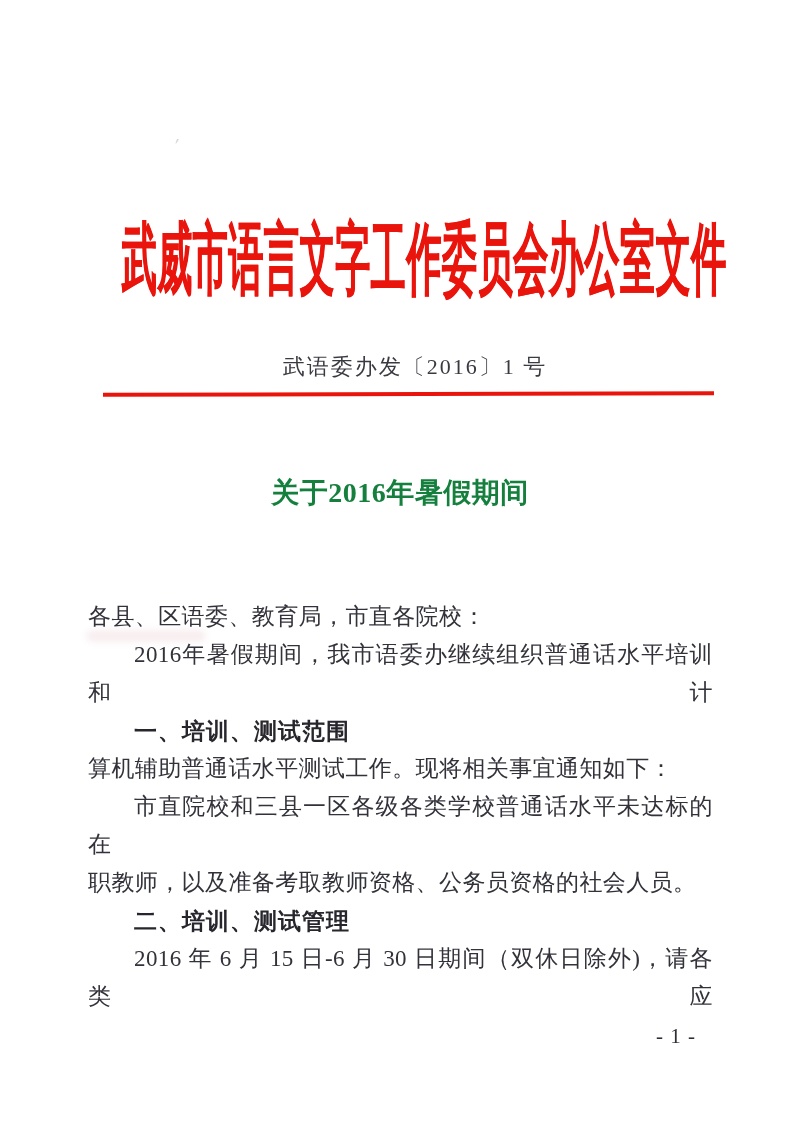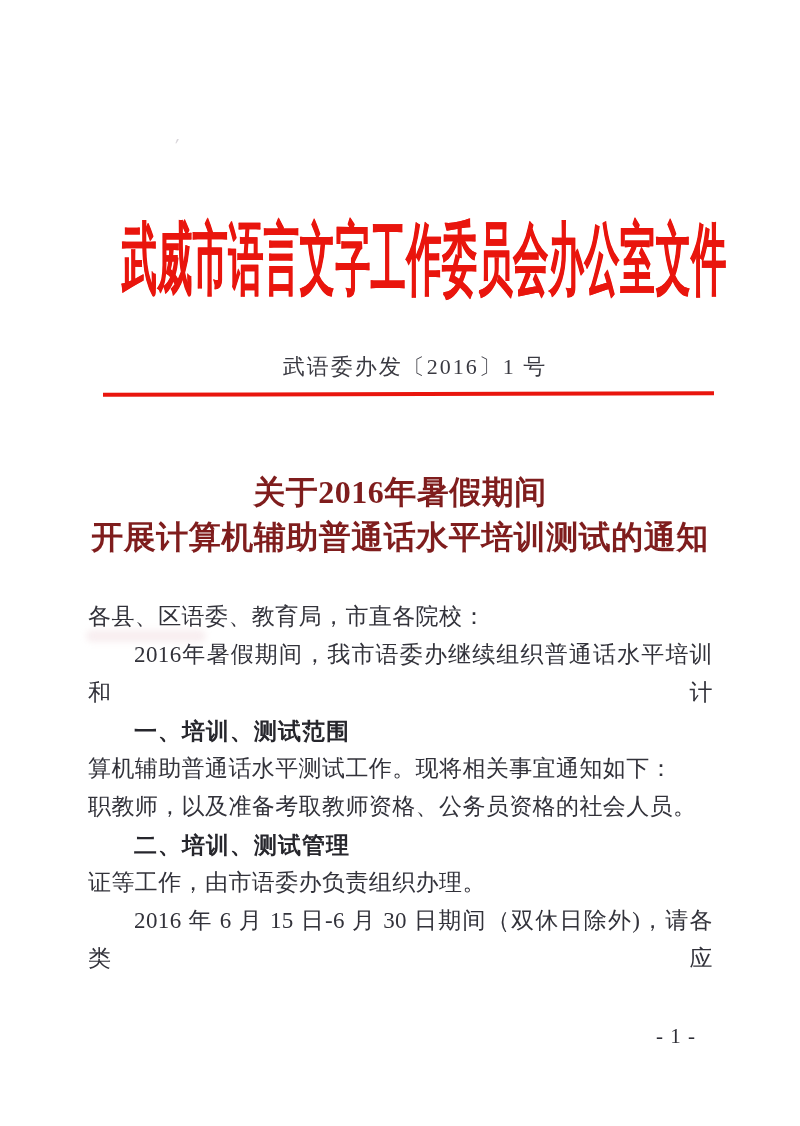--- a/index.html
+++ b/index.html
@@ -83,24 +83,24 @@
     transform: rotate(-0.15deg);
   }
 
   
   .doc-title {
     position: absolute;
     top: 470px;
     left: 0;
     right: 0;
     text-align: center;
-    font-size: 32px;
+    font-size: 28px;
     line-height: 45px;
     font-weight: bold;
-    color: #7f1d1d;
+    color: #15803d;
     letter-spacing: 0.5px;
   }
 
   
   .doc-body {
     position: absolute;
     top: 598px;
     left: 88px;
     width: 625px;
     font-size: 23px;
@@ -143,31 +143,30 @@
   <div class="red-header">
     <div class="red-header-text">武威市语言文字工作委员会办公室文件</div>
   </div>
 
   <div class="doc-number">武语委办发〔2016〕1 号</div>
 
   <div class="red-line"></div>
 
   <div class="doc-title">
     <div>关于2016年暑假期间</div>
-    <div>开展计算机辅助普通话水平培训测试的通知</div>
   </div>
 
   <div class="doc-body">
     <div class="bl">各县、区语委、教育局，市直各院校：</div>
     <div class="bl first stretch">2016年暑假期间，我市语委办继续组织普通话水平培训和计</div>
     <div class="bl heading">一、培训、测试范围</div>
     <div class="bl">算机辅助普通话水平测试工作。现将相关事宜通知如下：</div>
+    <div class="bl first stretch">市直院校和三县一区各级各类学校普通话水平未达标的在</div>
     <div class="bl">职教师，以及准备考取教师资格、公务员资格的社会人员。</div>
     <div class="bl heading">二、培训、测试管理</div>
-    <div class="bl">证等工作，由市语委办负责组织办理。</div>
     <div class="bl first stretch">2016 年 6 月 15 日-6 月 30 日期间（双休日除外)，请各类应</div>
   </div>
 
   <div class="artifact-bleed"></div>
 
   <div class="page-number">- 1 -</div>
 
 </div>
 
 </body></html>

